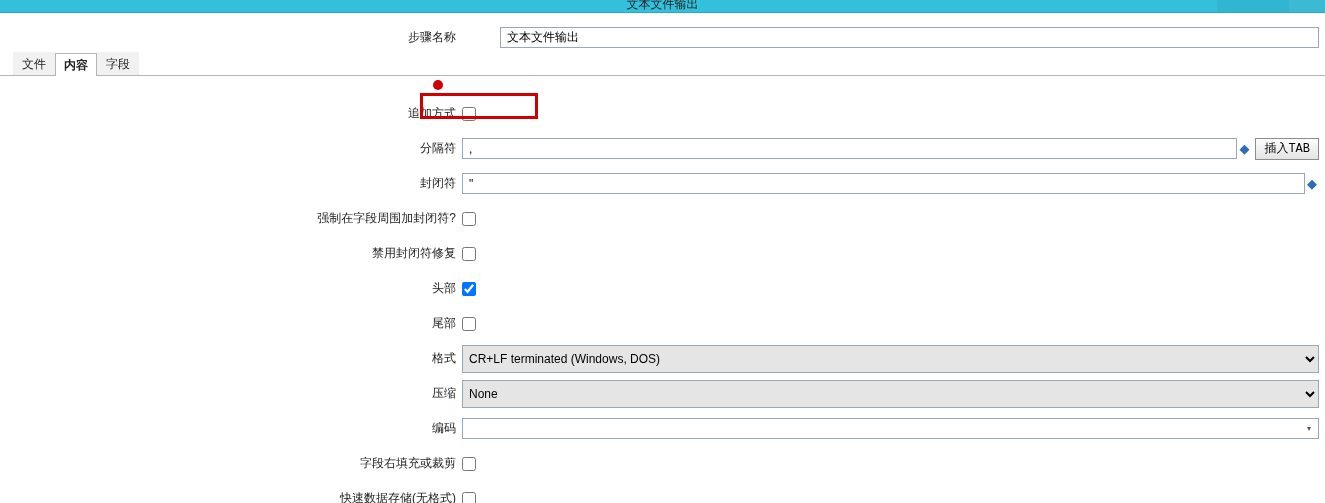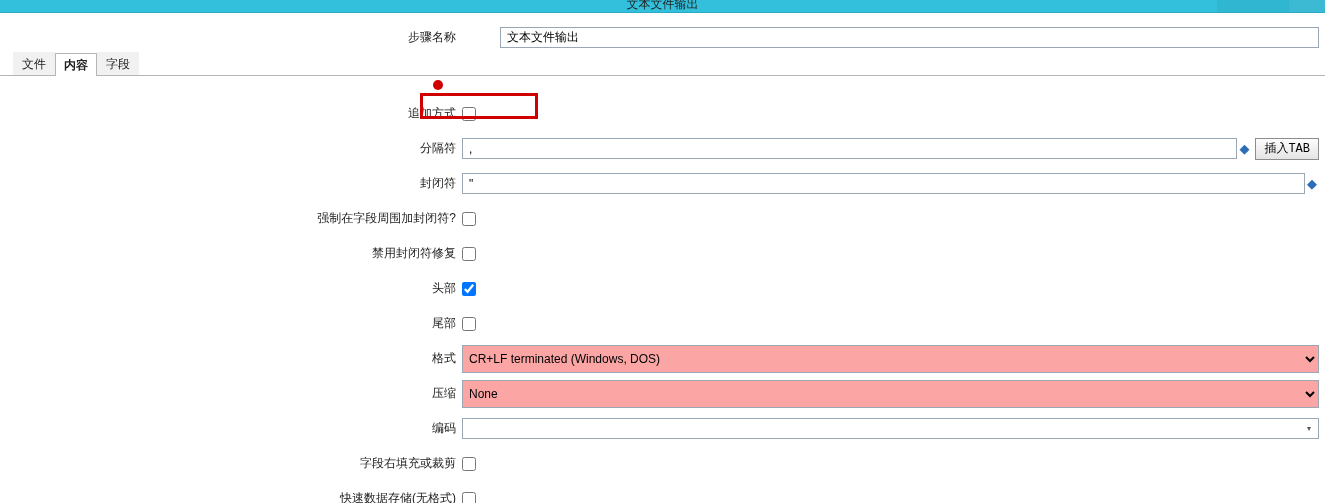--- a/index.html
+++ b/index.html
@@ -15,21 +15,21 @@
   .tabs { display: flex; align-items: flex-end; height: 22px; margin-top: 6px; border-bottom: 1px solid #b5b5b5; padding-left: 13px; }
   .tab { padding: 3px 8px 2px 8px; border: 1px solid transparent; border-bottom: none; font-size: 12px; color: #222; cursor: pointer; }
   .tab.active { border-color: #b5b5b5; background: #fff; position: relative; top: 1px; font-weight: bold; }
   .tab.inactive { background: #f1f1f1; }
   .form { padding-top: 14px; }
   .row { display: flex; align-items: center; height: 23px; margin-bottom: 0px; margin-top: 12px; }
   .row .lbl { width: 462px; text-align: right; padding-right: 6px; white-space: nowrap; }
   .row .ctrl { flex: 1; display: flex; align-items: center; padding-right: 6px; }
   input.text { flex: 1; height: 21px; border: 1px solid #9aa8b5; padding: 2px 6px; font-family: inherit; font-size: 12px; }
   input[type=checkbox] { width: 14px; height: 14px; }
-  select { flex: 1; height: 28px; border: 1px solid #9aa8b5; font-family: inherit; font-size: 12px; background: #fca5a5; padding: 0 2px; }
+  select { flex: 1; height: 28px; border: 1px solid #9aa8b5; font-family: inherit; font-size: 12px; background: #e5e5e5; padding: 0 2px; }
   .dropdown { flex: 1; height: 21px; border: 1px solid #9aa8b5; display: flex; align-items: center; justify-content: flex-end; padding-right: 2px; background: #fff; }
   .dropdown-arrow { width: 14px; text-align: center; color: #555; font-size: 8px; }
   .diamond { width: 14px; height: 14px; display: flex; align-items: center; justify-content: center; color: #2d6db8; font-size: 13px; margin-left: 0px; }
   .btn { height: 22px; border: 1px solid #8d8d8d; background: linear-gradient(#fdfdfd,#e4e4e4); padding: 0 8px; font-family: Liberation Mono, monospace; font-size: 12px; margin-left: 4px; cursor: pointer; }
   .redbox { position: absolute; border: 3px solid #d10000; pointer-events: none; }
   .reddot { position: absolute; width: 10px; height: 10px; border-radius: 50%; background: #d10000; pointer-events: none; }
   .container { position: relative; }
 </style>
 </head>
 <body>

